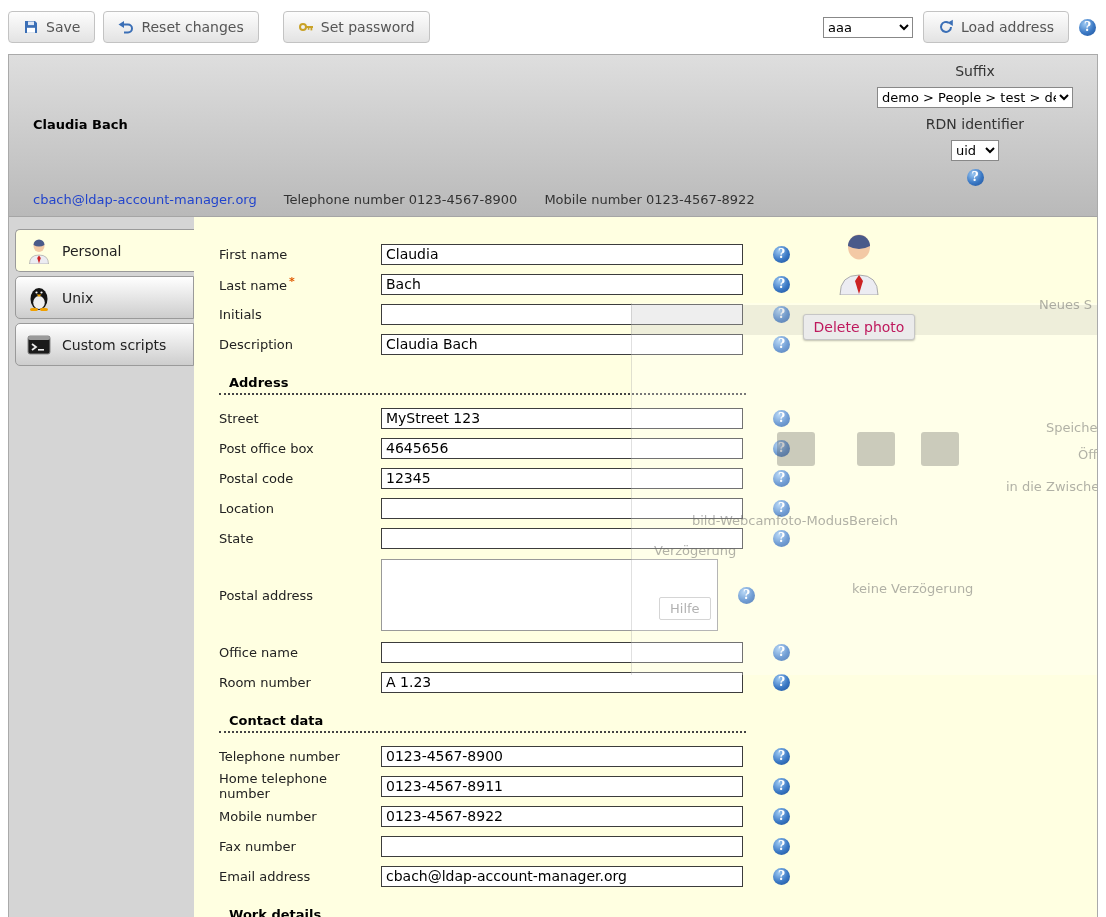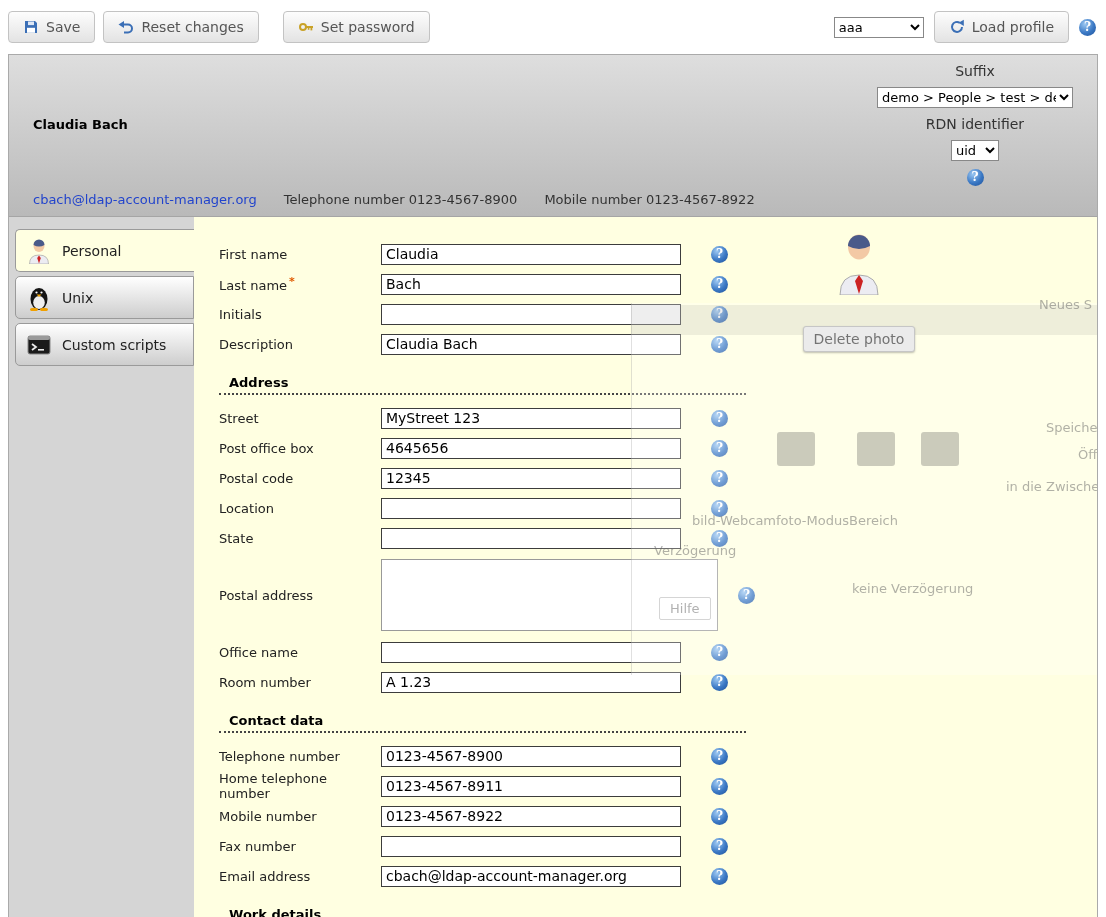--- a/index.html
+++ b/index.html
@@ -65,21 +65,21 @@
   .tabicon { width:26px; height:26px; flex-shrink:0; }
 
   
   .content { flex:1; background:#ffffe1; position:relative; padding:26px 0 0 25px; overflow:hidden; }
 
   .frow { display:flex; align-items:center; height:22px; margin-bottom:8px; position:relative; z-index:1; }
   .frow.ta { height:76px; }
   .flabel { width:162px; flex-shrink:0; color:#222; font-size:13px; }
   .req { color:#e05a00; font-weight:bold; font-size:11px; vertical-align:super; margin-left:2px; }
   .ftext {
-    width:300px; height:21px; padding:2px 4px;
+    width:362px; height:21px; padding:2px 4px;
     border:1px solid #3c3c3c; background:#fff;
     font-family:"DejaVu Sans","Liberation Sans",sans-serif; font-size:14px; color:#000;
   }
   .ftextarea {
     width:337px; height:72px; padding:2px 4px;
     border:1px solid #999; background:#fff; resize:none;
     font-family:"DejaVu Sans","Liberation Sans",sans-serif; font-size:14px;
   }
   .frow .help-icon { margin-left:30px; }
 
@@ -87,23 +87,23 @@
     width:527px; margin:20px 0 12px 0; padding:0 0 3px 10px;
     font-weight:bold; font-size:13px; color:#000;
     border-bottom:2px dotted #444;
     position:relative; z-index:1;
   }
 
   
   .photo-wrap { position:absolute; left:605px; top:16px; width:120px; text-align:center; z-index:3; }
   .avatar-svg { width:50px; height:62px; }
   .delete-photo {
-    display:inline-block; margin-top:28px; padding:4px 10px;
+    display:inline-block; margin-top:16px; padding:4px 10px;
     background:#ebebeb; border:1px solid #c6c6c6; border-radius:3px;
-    color:#737373; font-size:14px; cursor:pointer;
+    color:#be185d; font-size:14px; cursor:pointer;
     box-shadow:0 1px 2px rgba(0,0,0,0.25);
     white-space:nowrap;
   }
 
   
   .ghost { position:absolute; inset:0; pointer-events:none; z-index:2; }
   .g-panel { position:absolute; left:437px; top:86px; right:0; height:372px;
              background:rgba(255,255,255,0.28); border-left:1px solid rgba(130,130,130,0.25); }
   .g-strip { position:absolute; left:437px; top:88px; right:0; height:30px; background:rgba(90,90,90,0.10); }
   .g-sq { position:absolute; width:38px; height:34px; top:215px; background:rgba(70,70,70,0.28); border-radius:3px; }
@@ -150,21 +150,21 @@
 
   <div class="tb-right">
     <select class="sel-profile">
       <option>aaa</option>
     </select>
     <button class="btn" style="margin-right:0">
       <svg class="icn" viewBox="0 0 16 16">
         <path d="M13 8 a5 5 0 1 1 -2.2 -4.2" fill="none" stroke="#3b6fb6" stroke-width="2"></path>
         <polygon points="14.8,0.8 14.8,7 9.6,3.8" fill="#3b6fb6"></polygon>
       </svg>
-      <span>Load profile</span>
+      <span>Load address</span>
     </button>
     <span class="help-icon">?</span>
   </div>
 </div>
 
 <div class="window">
 
   <div class="win-header">
     <div class="hrow1">
       <span class="title">Claudia Bach</span>

